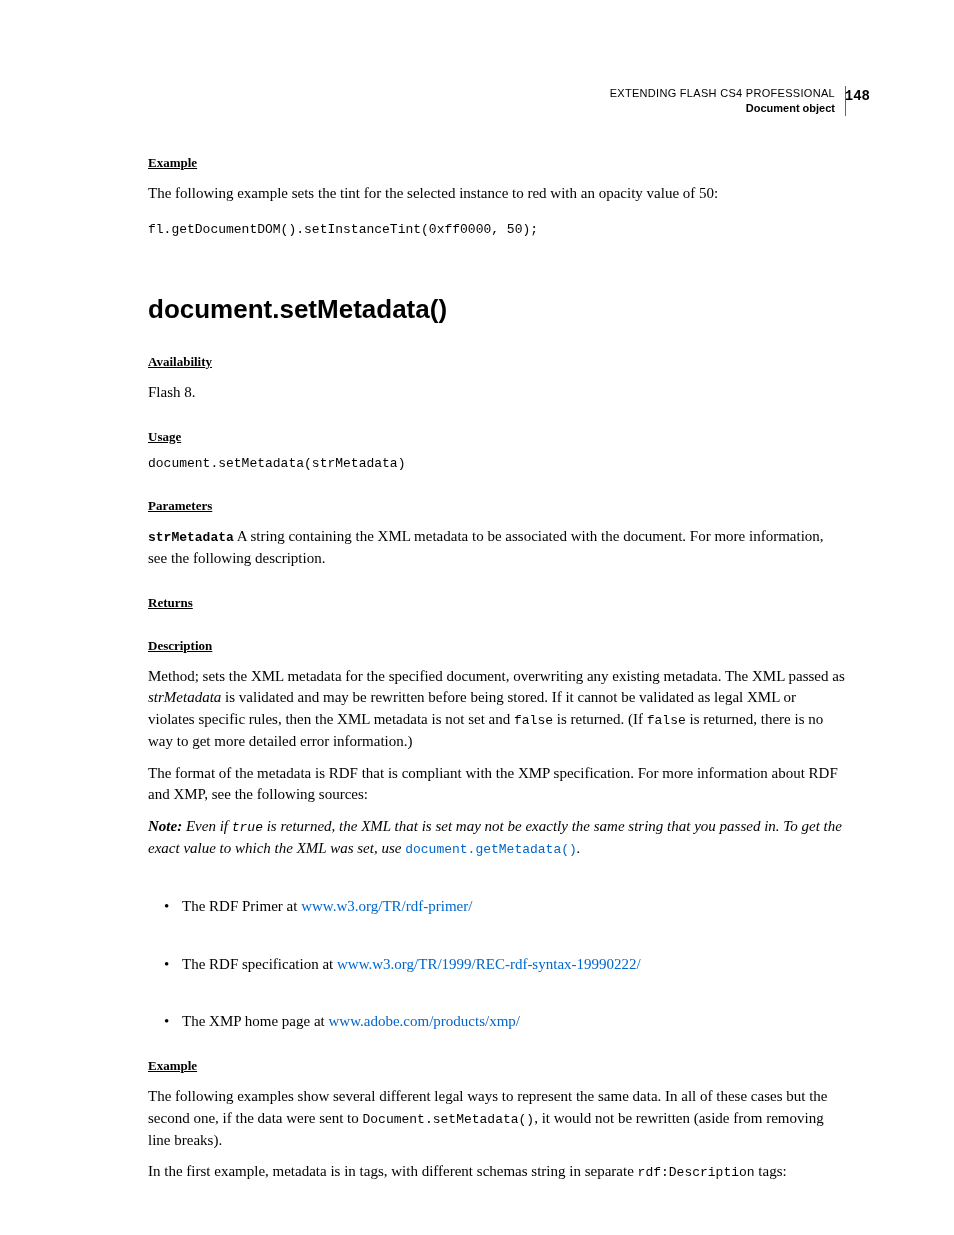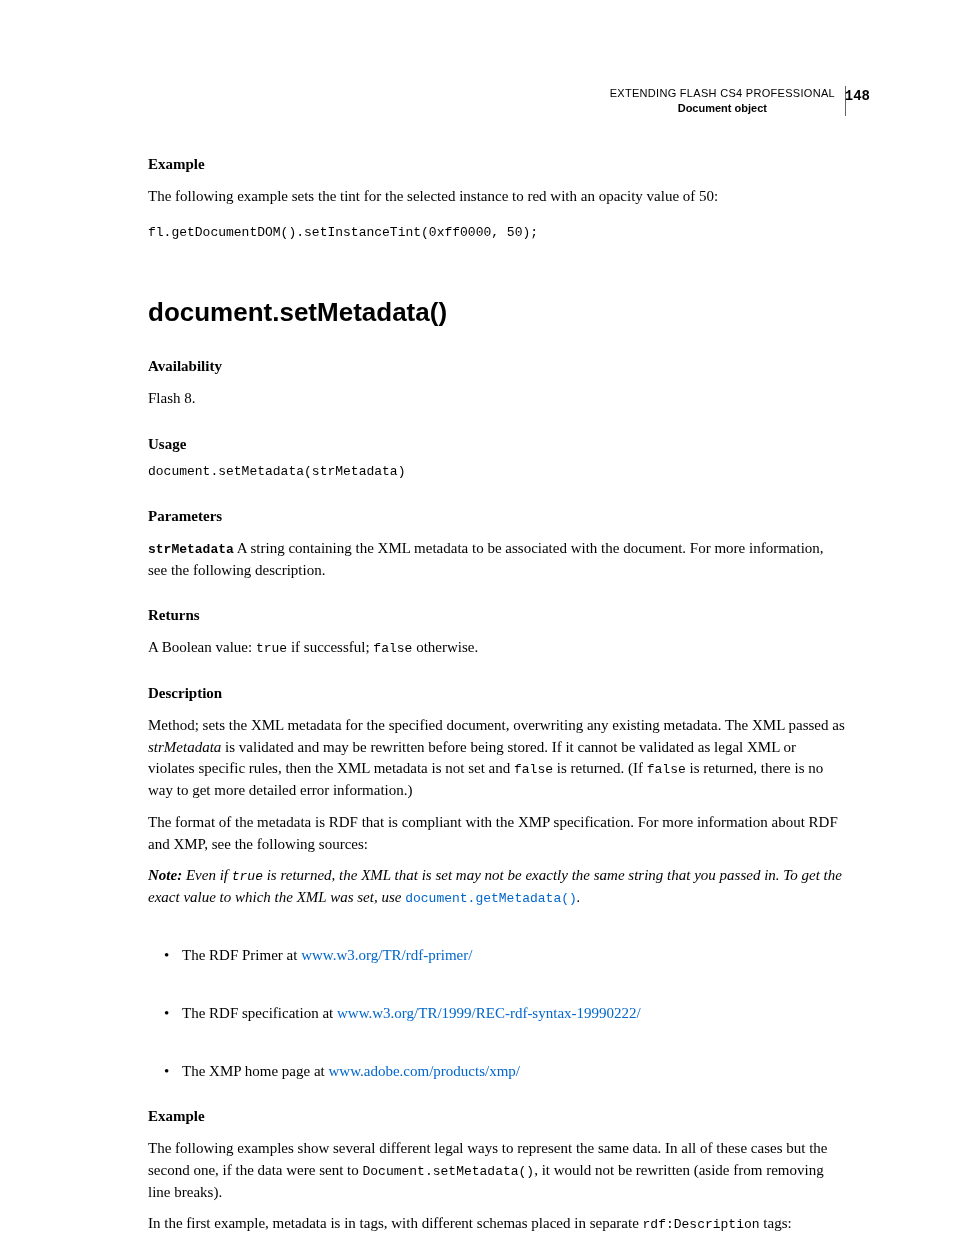--- a/index.html
+++ b/index.html
@@ -11,44 +11,45 @@
     background: #fff;
     width: 954px;
     height: 1235px;
     position: relative;
     padding: 82px 108px 60px 148px;
   }
   .header {
     position: absolute;
     top: 86px;
     right: 108px;
-    text-align: center;
+    text-align: right;
     font-family: "Myriad Pro", Arial, Helvetica, sans-serif;
     font-size: 11px;
     line-height: 1.35;
     padding-right: 10px;
     border-right: 1px solid #666;
   }
   .header-title { letter-spacing: 0.3px; }
   .header-sub { font-weight: bold; }
   .page-num {
     position: absolute;
     top: 86px;
     right: 84px;
     font-family: Liberation Mono, monospace;
     font-size: 14px;
     font-weight: bold;
   }
   .content { margin-top: 72px; }
   h3.section-label {
     font-family: "Minion Pro", Georgia, "Times New Roman", serif;
     font-weight: bold;
-    font-size: 15px;
+    font-size: 13px;
     margin-top: 24px;
     margin-bottom: 2px;
+    text-decoration: underline;
   }
   h1.method-title {
     font-family: "Myriad Pro", Arial, Helvetica, sans-serif;
     font-weight: bold;
     font-size: 26px;
     margin-top: 52px;
     margin-bottom: 16px;
   }
   p { margin-bottom: 4px; }
   .para-block { margin-top: 10px; margin-bottom: 10px; }
@@ -106,23 +107,20 @@
 
   <h3 class="section-label">Usage</h3>
   <pre class="code-block" style="margin-top:8px;">document.setMetadata(strMetadata)</pre>
 
   <h3 class="section-label">Parameters</h3>
   <p class="para-block">
     <span class="mono bold">strMetadata</span><span>  A string containing the XML metadata to be associated with the document. For more information, see the following description.</span>
   </p>
 
   <h3 class="section-label">Returns</h3>
-  <p class="para-block">
-    <span>A Boolean value: </span><span class="mono">true</span><span> if successful; </span><span class="mono">false</span><span> otherwise.</span>
-  </p>
 
   <h3 class="section-label">Description</h3>
   <p class="para-block">
     <span>Method; sets the XML metadata for the specified document, overwriting any existing metadata. The XML passed as </span><span class="italic">strMetadata</span><span> is validated and may be rewritten before being stored. If it cannot be validated as legal XML or violates specific rules, then the XML metadata is not set and </span><span class="mono">false</span><span> is returned. (If </span><span class="mono">false</span><span> is returned, there is no way to get more detailed error information.)</span>
   </p>
 
   <p class="para-block">The format of the metadata is RDF that is compliant with the XMP specification. For more information about RDF and XMP, see the following sources:</p>
 
   <p class="para-block note italic">
     <span class="bold">Note:</span><span> Even if </span><span class="mono" style="font-style:italic;">true</span><span> is returned, the XML that is set may not be exactly the same string that you passed in. To get the exact value to which the XML was set, use </span><span class="mono link" style="font-style:normal;">document.getMetadata()</span><span>.</span>
@@ -138,16 +136,16 @@
     <li>
       <span>The XMP home page at </span><span class="link">www.adobe.com/products/xmp/</span>
     </li>
   </ul>
 
   <h3 class="section-label">Example</h3>
   <p class="para-block">
     <span>The following examples show several different legal ways to represent the same data. In all of these cases but the second one, if the data were sent to </span><span class="mono">Document.setMetadata()</span><span>, it would not be rewritten (aside from removing line breaks).</span>
   </p>
   <p class="para-block" style="margin-top:10px;">
-    <span>In the first example, metadata is in tags, with different schemas placed in separate </span><span class="mono">rdf:Description</span><span> tags:</span>
+    <span>In the first example, metadata is in tags, with different schemas string in separate </span><span class="mono">rdf:Description</span><span> tags:</span>
   </p>
 
 </div>
 
 </body></html>

